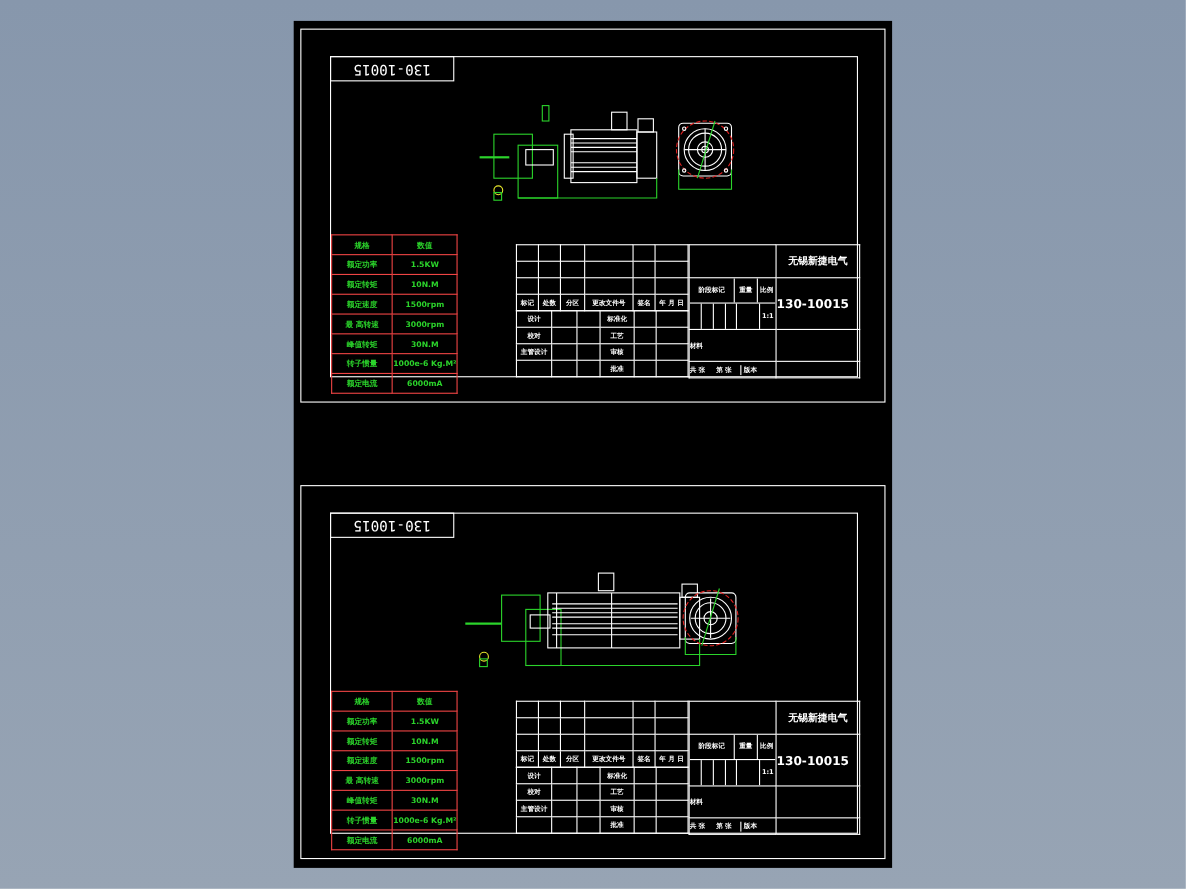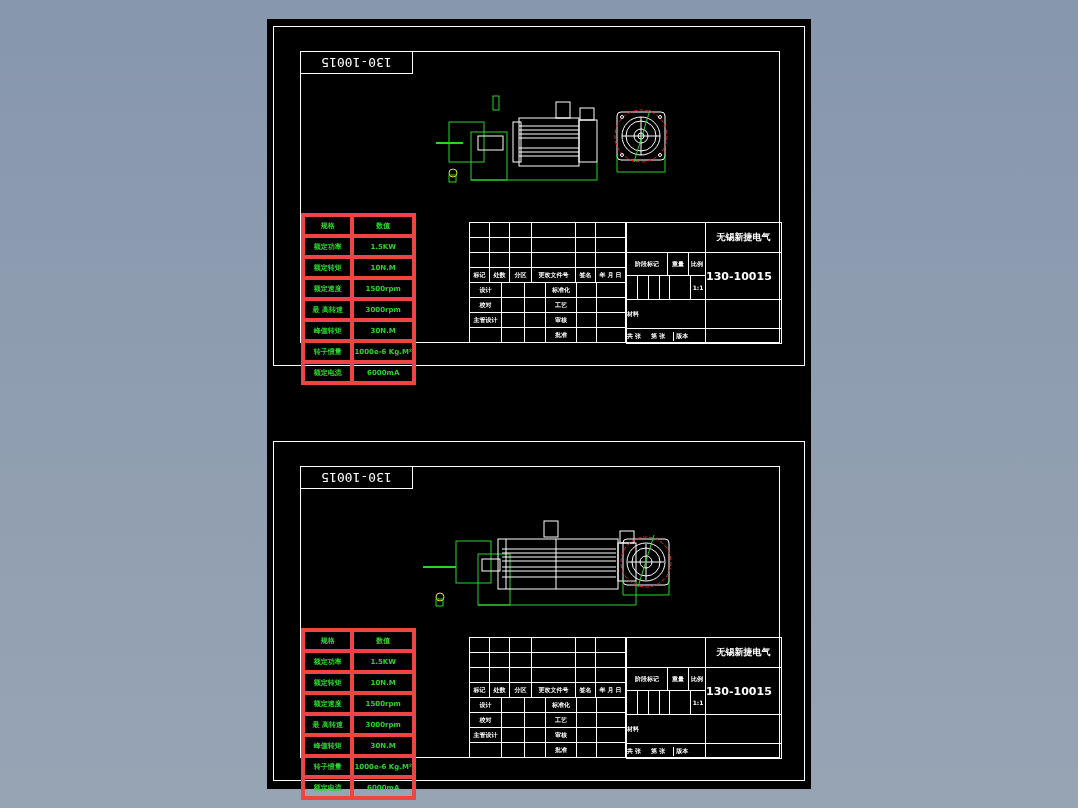--- a/index.html
+++ b/index.html
@@ -5,21 +5,21 @@
   html,body{margin:0;padding:0;}
   body{width:1078px;height:808px;position:relative;overflow:hidden;
        background:linear-gradient(#8797ac 0%,#97a4b4 100%);
        font-family:"DejaVu Sans",sans-serif;}
   .canvas{position:absolute;left:267px;top:19px;width:544px;height:770px;background:#000;}
   .sheet{position:absolute;border:1px solid #fff;box-sizing:border-box;}
   .inner{position:absolute;border:1px solid #fff;box-sizing:border-box;}
   .code-box{position:absolute;border:1px solid #fff;color:#fff;font-family:"DejaVu Sans Mono",monospace;
             font-size:13px;text-align:center;line-height:21px;transform:rotate(180deg);box-sizing:border-box;}
   table{border-collapse:collapse;position:absolute;}
-  .spec td{border:4px solid #ef4444;color:#2bd42b;font-size:7px;font-weight:bold;text-align:center;
+  .spec td{border:1px solid #ef4444;color:#2bd42b;font-size:7px;font-weight:bold;text-align:center;
            height:17px;padding:0;white-space:nowrap;overflow:hidden;}
   .tb td{border:1px solid #fff;color:#fff;font-size:6px;font-weight:bold;text-align:center;padding:0;
          white-space:nowrap;overflow:hidden;}
   svg{position:absolute;overflow:visible;}
 </style>
 </head>
 <body>
 
 <div class="canvas">
 

